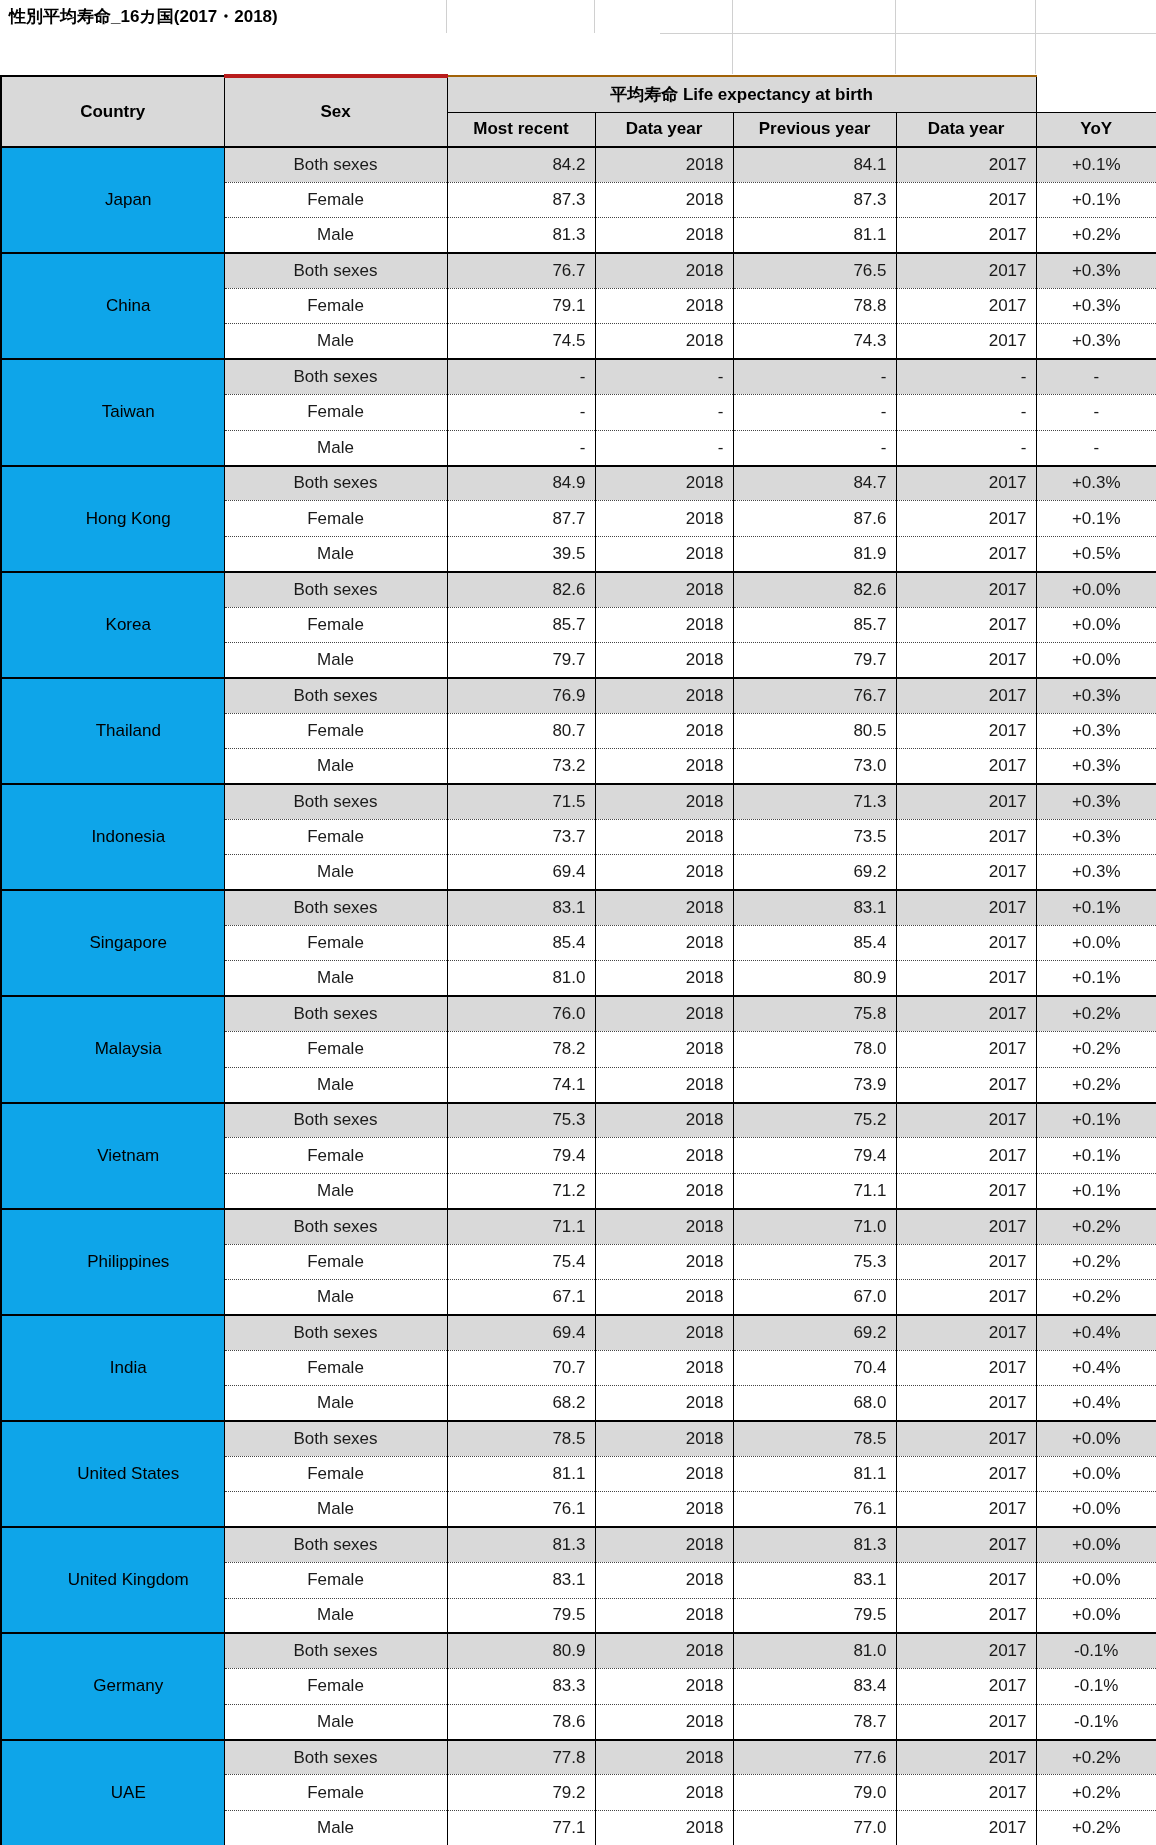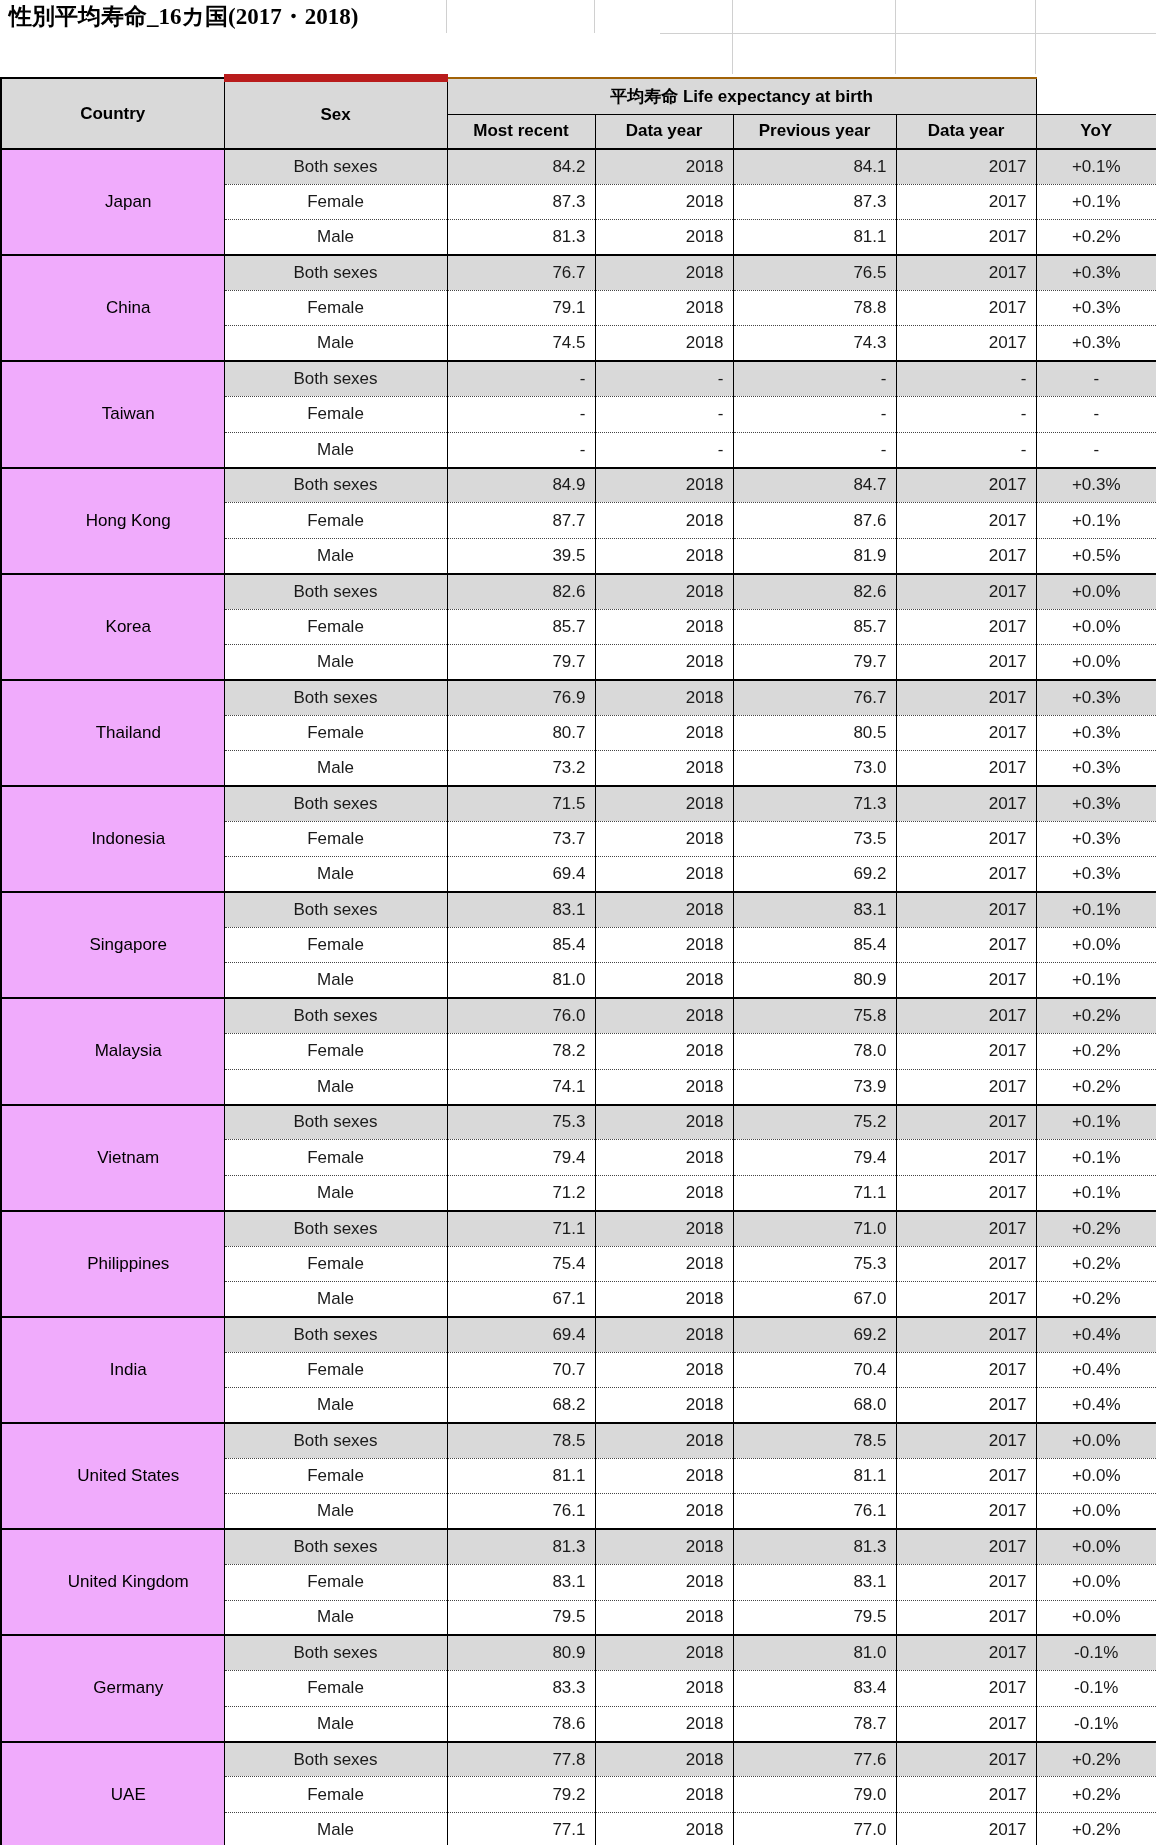--- a/index.html
+++ b/index.html
@@ -9,21 +9,21 @@
     height: 1845px;
     background: #ffffff;
     overflow: hidden;
     font-family: "Liberation Sans", "DejaVu Sans", sans-serif;
     color: #000;
   }
   .sheet { position: relative; width: 1156px; height: 1845px; }
 
   
   .title-row { position: absolute; left: 9px; white-space: nowrap; font-weight: bold; z-index: 2; }
-  .title-ja { top: 0; height: 33px; line-height: 33px; font-size: 23px; font-family: Liberation Serif, serif; }
+  .title-ja { top: 0; height: 33px; line-height: 33px; font-size: 17px; }
   .title-en { top: 33px; height: 41px; line-height: 41px; font-size: 19px; }
 
   
   .gl { position: absolute; background: #d0d0d0; z-index: 1; }
 
   
   table.main {
     position: absolute;
     top: 74px; left: 0;
     width: 1156px;
@@ -38,30 +38,30 @@
 
   th, td { padding: 0; vertical-align: middle; font-size: 17px; overflow: hidden; white-space: nowrap; }
 
   thead th {
     background: #d9d9d9;
     border: 1px solid #000;
     font-weight: bold;
     text-align: center;
   }
   th.country-h { border-left: 2px solid #000; border-top: 2px solid #000; }
-  th.sex-h    { border-top: 8px solid #b91c1c; }
+  th.sex-h    { border-top: 4px solid #b91c1c; }
   th.group-h  { border-top: 2px solid #a16207; }
   th.corner   { background: #ffffff; border-top: none; border-right: none; }
   thead tr.h2 th { border-bottom: 2px solid #000; margin-top: 20px; }
   th.yoy-h { border-right: 2px solid #000; }
 
   tbody td { border-left: 1px solid #000; border-right: 1px solid #000; color: #1a1a1a; }
   tbody td.country { border-left: 2px solid #000; background: #ffffff; text-align: center; color: #000; }
   tr.group-first td { border-top: 2px solid #000; background: #d9d9d9; }
-  tr.group-first td.country { background: #f0abfc; padding-left: 31px; }
+  tr.group-first td.country { background: #0ea5e9; padding-left: 31px; }
   tr.dotted-top td { border-top: 1px dotted #444; }
   tbody tr:last-child td { border-bottom: 2px solid #000; }
 
   td.sex { text-align: center; }
   td.num { text-align: right; padding-right: 9px; }
   td.yoy { text-align: center; border-right: 2px solid #000; }
 </style>
 </head>
 <body>
 

